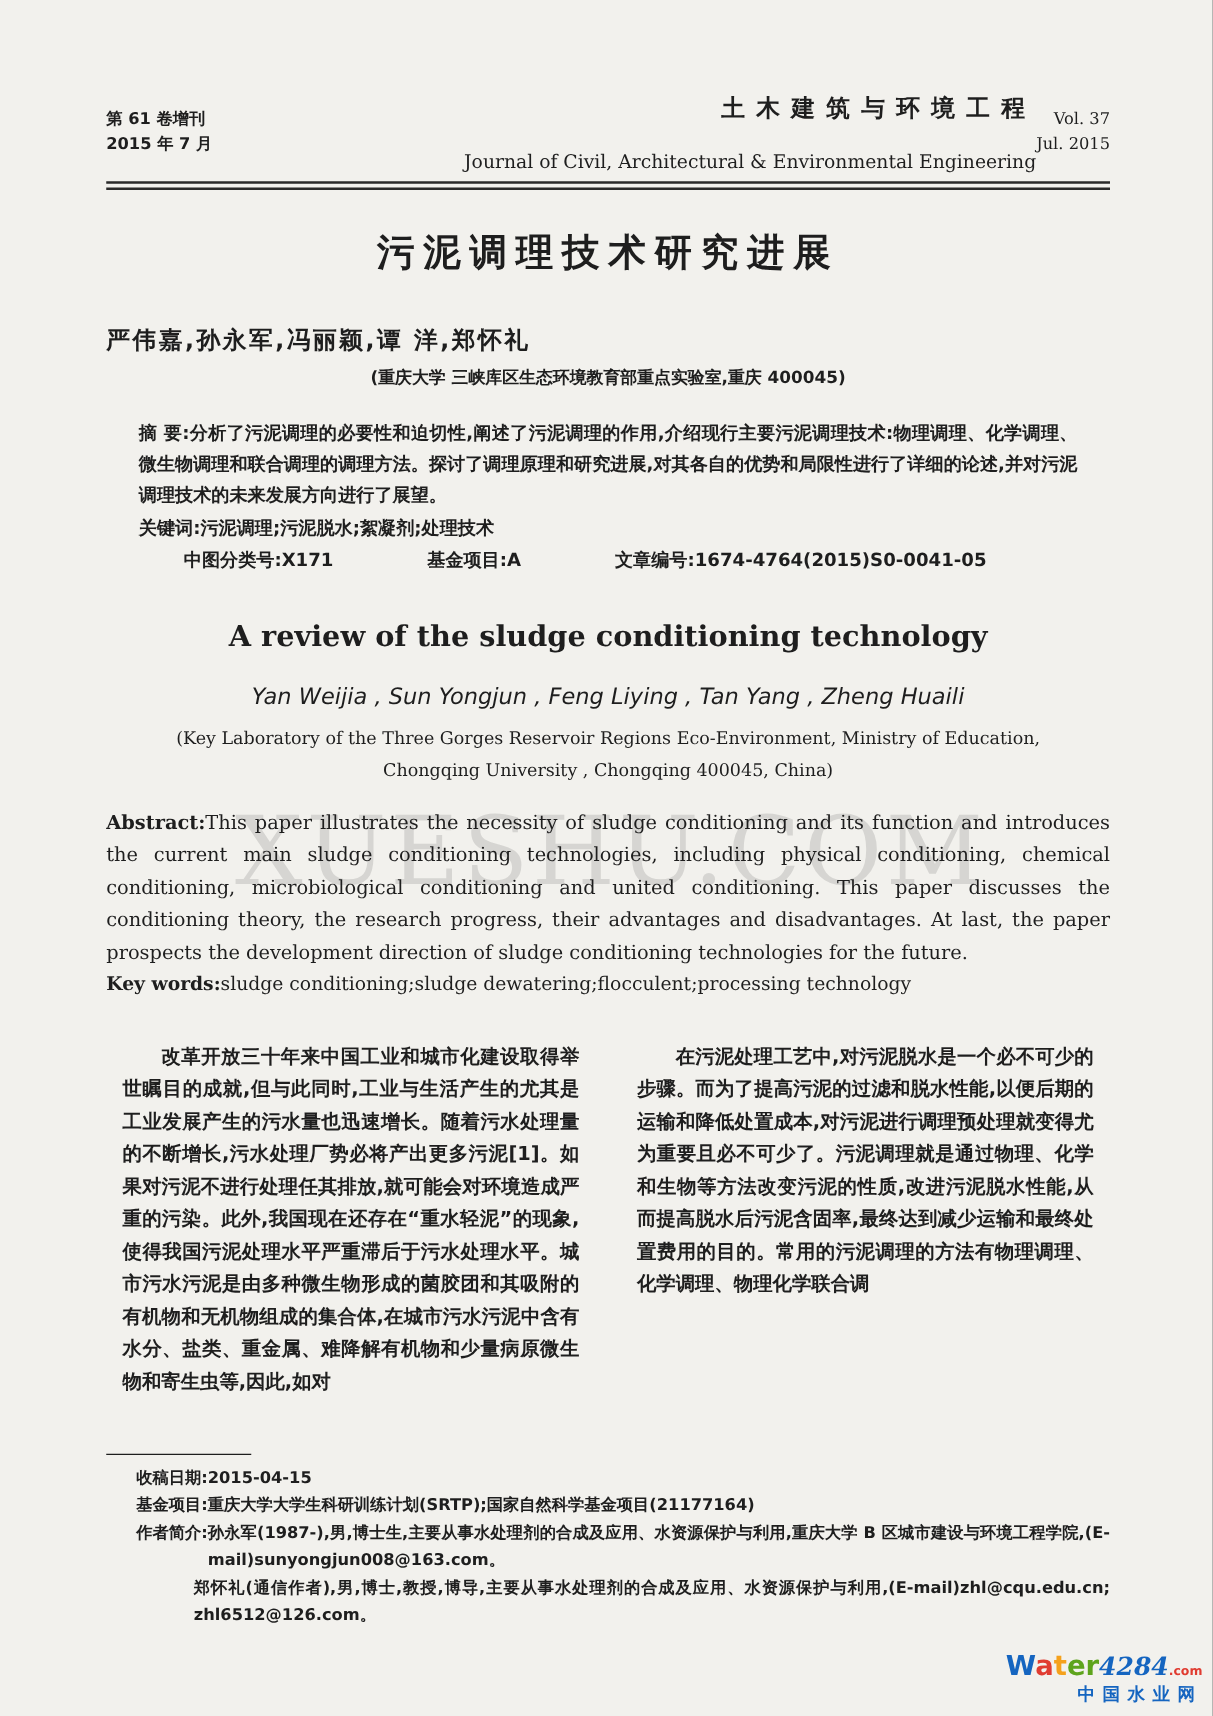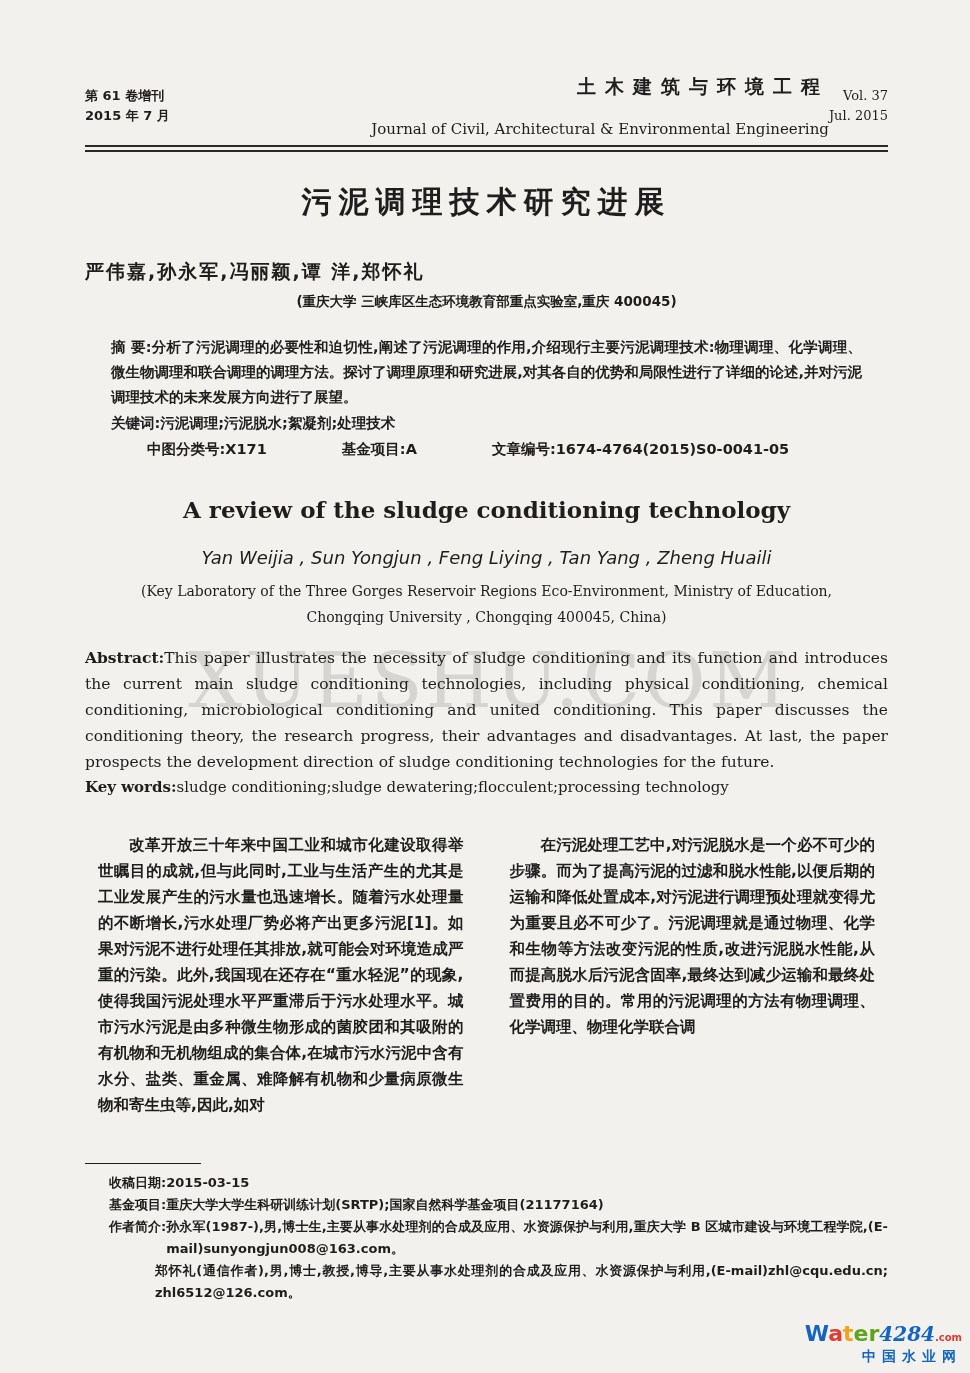--- a/index.html
+++ b/index.html
@@ -132,21 +132,21 @@
       <div class="col">
         <p class="indent">在污泥处理工艺中,对污泥脱水是一个必不可少的步骤。而为了提高污泥的过滤和脱水性能,以便后期的运输和降低处置成本,对污泥进行调理预处理就变得尤为重要且必不可少了。污泥调理就是通过物理、化学和生物等方法改变污泥的性质,改进污泥脱水性能,从而提高脱水后污泥含固率,最终达到减少运输和最终处置费用的目的。常用的污泥调理的方法有物理调理、化学调理、物理化学联合调</p>
       </div>
     </div>
 
     <div class="foot-rule"></div>
 
     <div class="footnotes">
       <div class="fn-row">
         <span class="fn-label">收稿日期:</span>
-        <span class="fn-value">2015-03-15</span>
+        <span class="fn-value">2015-04-15</span>
       </div>
       <div class="fn-row">
         <span class="fn-label">基金项目:</span>
         <span class="fn-value">重庆大学大学生科研训练计划(SRTP);国家自然科学基金项目(21177164)</span>
       </div>
       <div class="fn-row">
         <span class="fn-label">作者简介:</span>
         <span class="fn-value">孙永军(1987-),男,博士生,主要从事水处理剂的合成及应用、水资源保护与利用,重庆大学 B 区城市建设与环境工程学院,(E-mail)sunyongjun008@163.com。</span>
       </div>
       <div class="fn-cont">郑怀礼(通信作者),男,博士,教授,博导,主要从事水处理剂的合成及应用、水资源保护与利用,(E-mail)zhl@cqu.edu.cn; zhl6512@126.com。</div>

